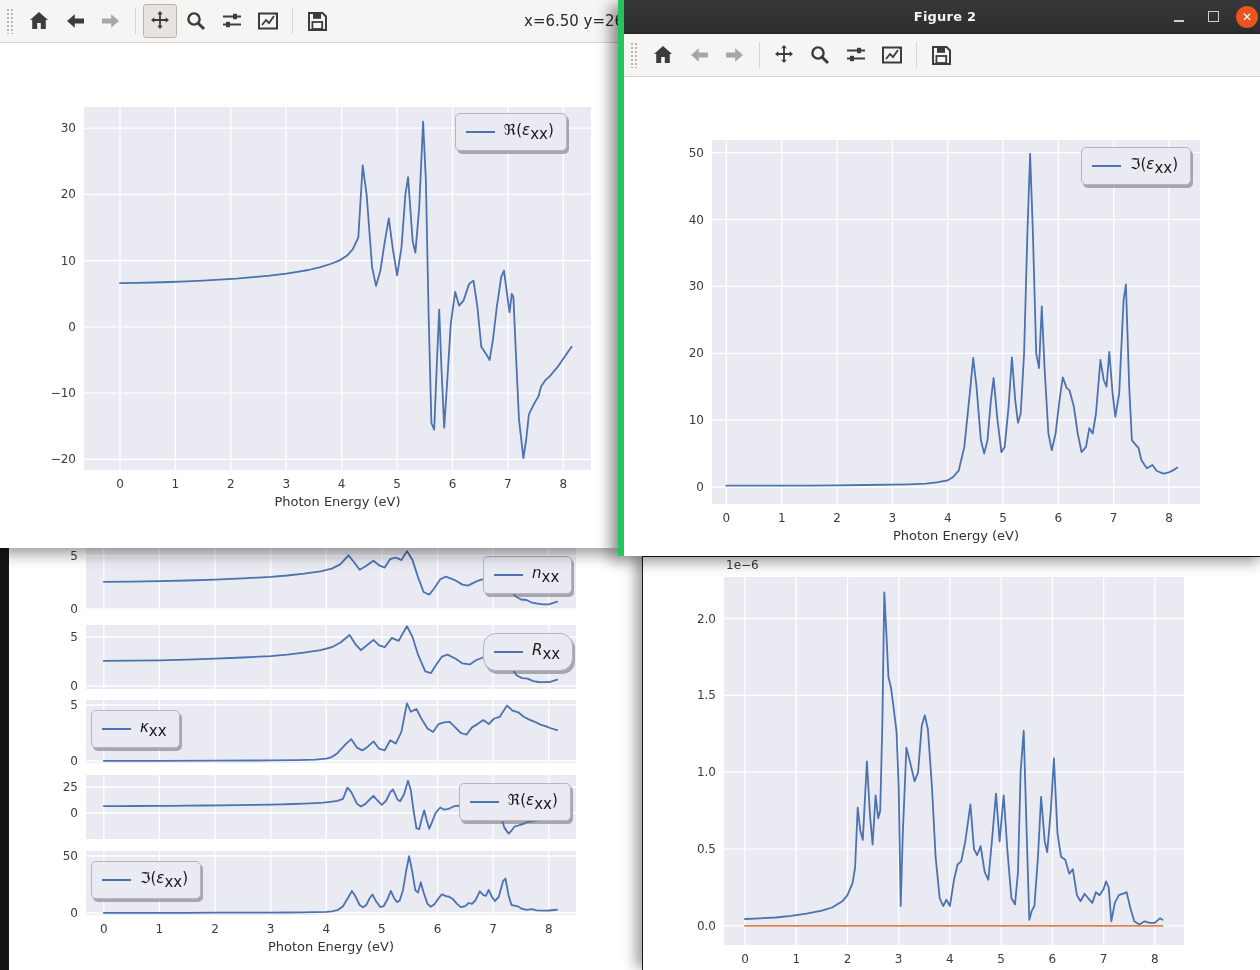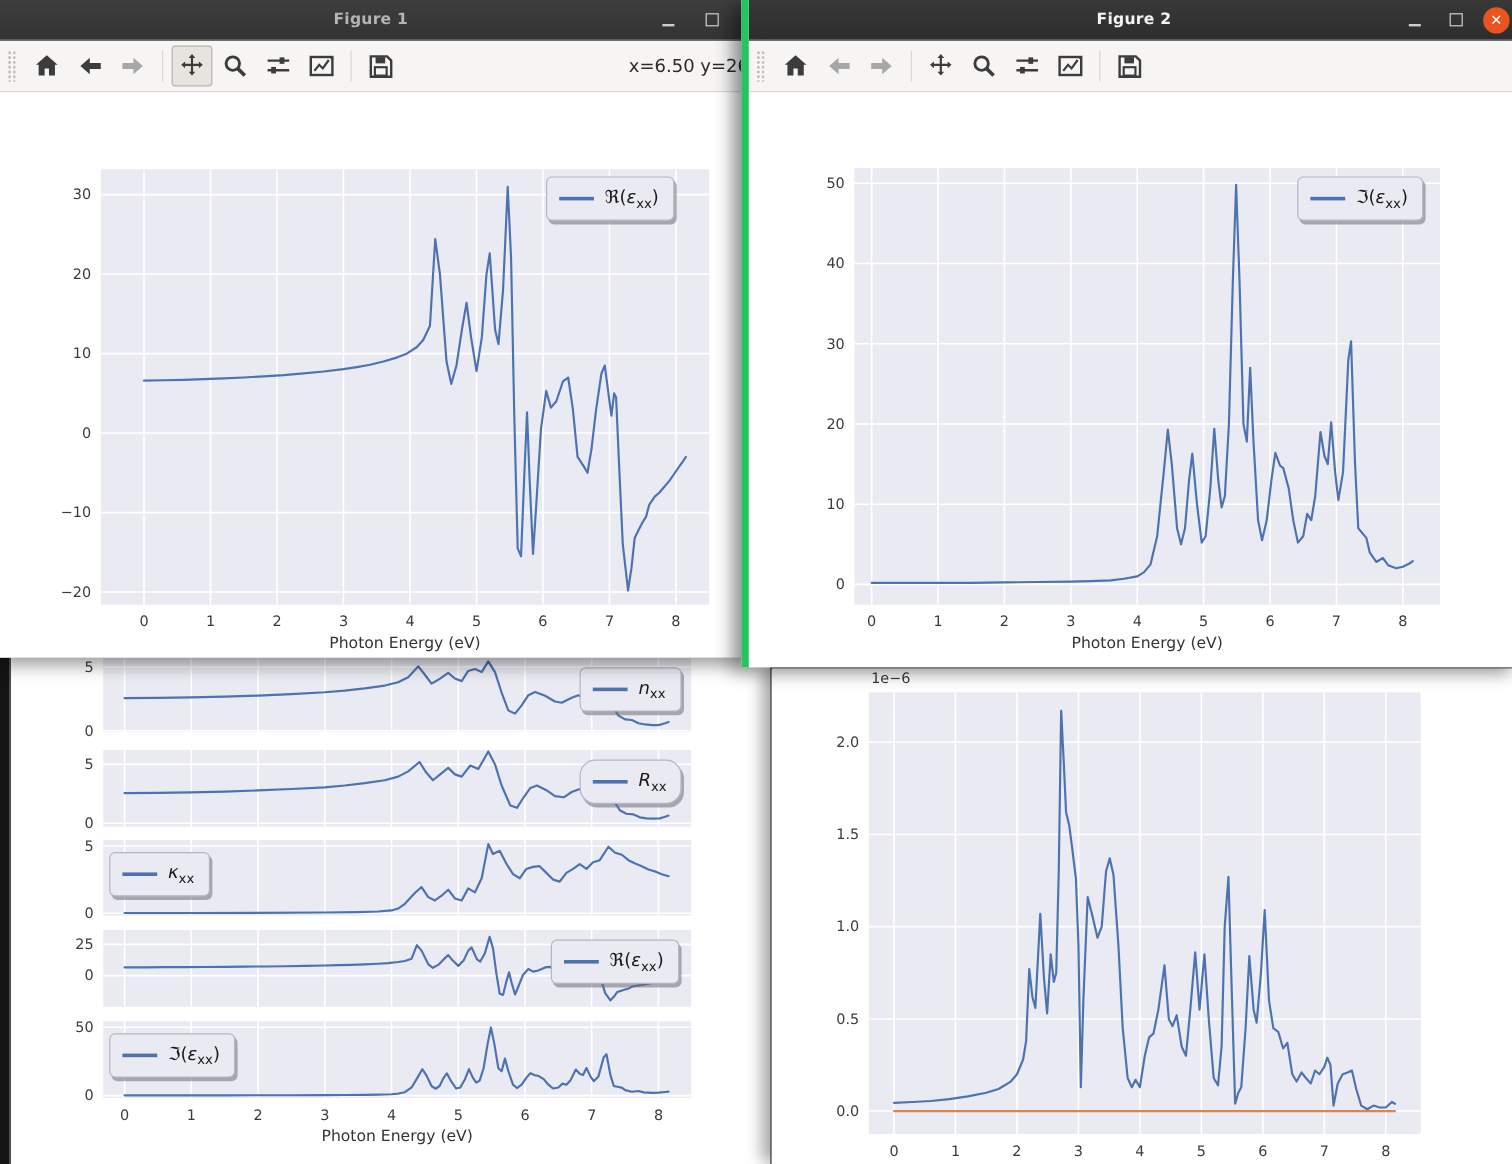--- a/index.html
+++ b/index.html
@@ -42,21 +42,21 @@
   .canvas{position:relative;background:#fff;}
   svg.chart{position:absolute;left:0;top:0;}
   .legend{
     position:absolute;display:flex;flex-direction:column;gap:9px;
     background:#eaeaf2;border:1px solid #b5b5c4;border-radius:5px;
     padding:7px 12px 7px 10px;box-shadow:2px 3px 0 rgba(110,110,120,.55);
   }
   .lrow{display:flex;align-items:center;gap:9px;}
   .lsample{width:29px;height:2.5px;flex:none;}
   .llabel{font-size:15px;color:#1a1a1a;white-space:nowrap;}
-  .llabel sub{font-size:11px;}
+  .llabel sub{font-size:15px;}
   .desktop-strip{position:absolute;left:0;top:548px;width:8px;height:422px;background:#141414;}
   .icon{display:block;}
 </style>
 </head>
 <body>
 
 <div class="desktop-strip"></div>
 
 <svg width="0" height="0" style="position:absolute">
   <defs>
@@ -89,31 +89,20 @@
       </g>
     <g id="ic-save">
         <path d="M3 3h13.5L20 6.5V20H3z" fill="none" stroke="currentColor" stroke-width="2"></path>
         <rect x="7" y="3.6" width="8" height="5.2" fill="currentColor"></rect>
         <rect x="6.4" y="12" width="9.8" height="7" fill="none" stroke="currentColor" stroke-width="1.8"></rect>
       </g>
   </defs>
 </svg>
 
 <div class="win" id="win1" style="left:0;top:0;width:618px;height:548px;z-index:3;box-shadow:0 6px 14px rgba(0,0,0,.4);overflow:hidden;">
-  <div class="titlebar tb1">
-    <span class="wtitle">Figure 1</span>
-    <div class="winbtns" style="right:14px;">
-      <div class="wbtn">
-          <div class="glyph-min"></div>
-        </div>
-      <div class="wbtn">
-          <div class="glyph-max"></div>
-        </div>
-    </div>
-  </div>
   <div class="toolbar">
     <div class="grip"></div>
     <div class="tbtn">
         <svg class="icon" width="22" height="22" viewBox="0 0 22 22">
           <use href="#ic-home"></use>
         </svg>
       </div>
     <div class="tbtn">
         <svg class="icon" width="22" height="22" viewBox="0 0 22 22">
           <use href="#ic-back"></use>

